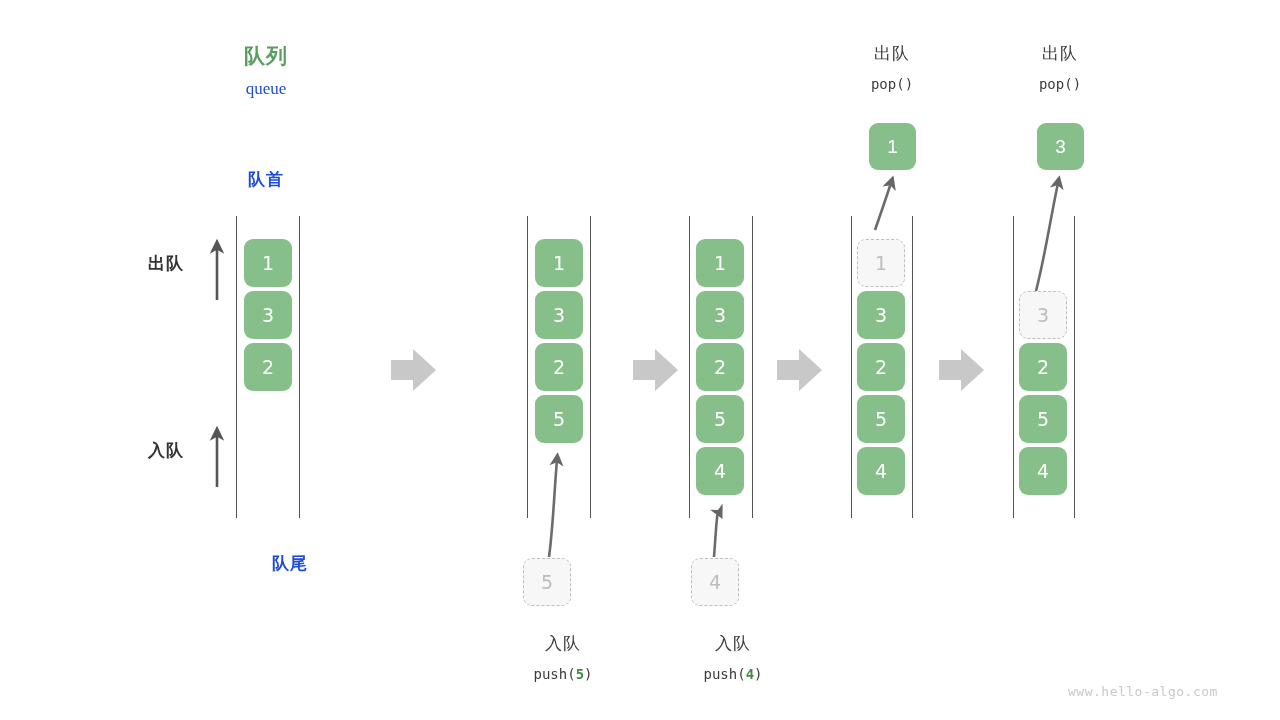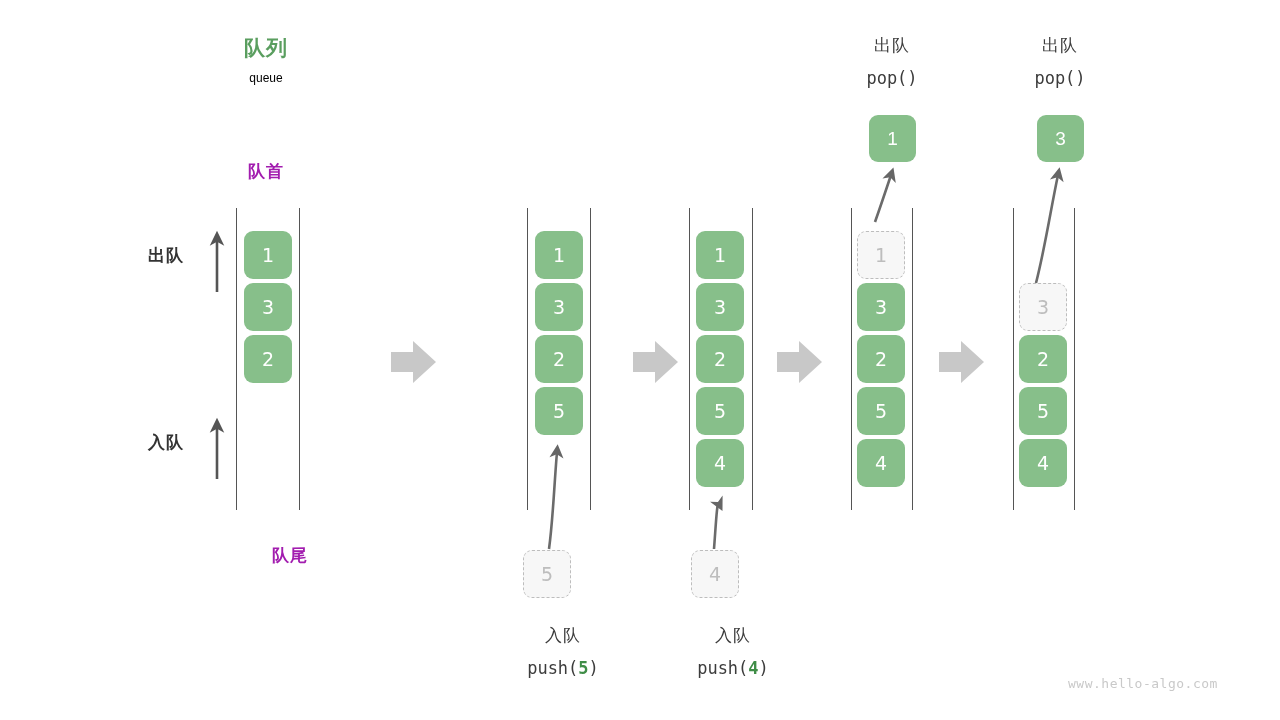--- a/index.html
+++ b/index.html
@@ -10,60 +10,60 @@
   body {
     width: 1280px;
     height: 720px;
     position: relative;
     overflow: hidden;
     font-family: "Liberation Sans", "DejaVu Sans", sans-serif;
     color: #3c3c3c;
   }
   .stage {
     position: absolute;
-    left: 0; top: 0;
+    left: 0; top: 8px;
     width: 1280px;
     height: 514px;
   }
 
   
   .abs { position: absolute; }
   .ctr { transform: translateX(-50%); text-align: center; white-space: nowrap; }
 
   .title-cn {
     font-size: 21px;
     font-weight: bold;
     color: #5a9e5f;
     letter-spacing: 1px;
   }
   .title-en {
-    font-family: Liberation Sans, sans-serif;
-    font-size: 12px;
-    color: #000000;
+    font-family: Liberation Serif, serif;
+    font-size: 17px;
+    color: #1d4ed8;
   }
   .head-label {
     font-size: 17px;
     font-weight: bold;
-    color: #a21caf;
+    color: #1d4ed8;
     letter-spacing: 1px;
   }
   .side-label {
     font-size: 17px;
     font-weight: bold;
     color: #333333;
     letter-spacing: 1px;
   }
   .op-cn {
     font-size: 17px;
     color: #3c3c3c;
     letter-spacing: 1px;
   }
   .op-code {
     font-family: "DejaVu Sans Mono", "Liberation Mono", monospace;
-    font-size: 17px;
+    font-size: 14px;
     color: #3c3c3c;
     letter-spacing: 0px;
   }
   .op-code .num { color: #3f8d47; font-weight: bold; }
   .watermark {
     font-family: "DejaVu Sans Mono", "Liberation Mono", monospace;
     font-size: 13px;
     color: #c9c9c9;
     letter-spacing: 0.5px;
   }

